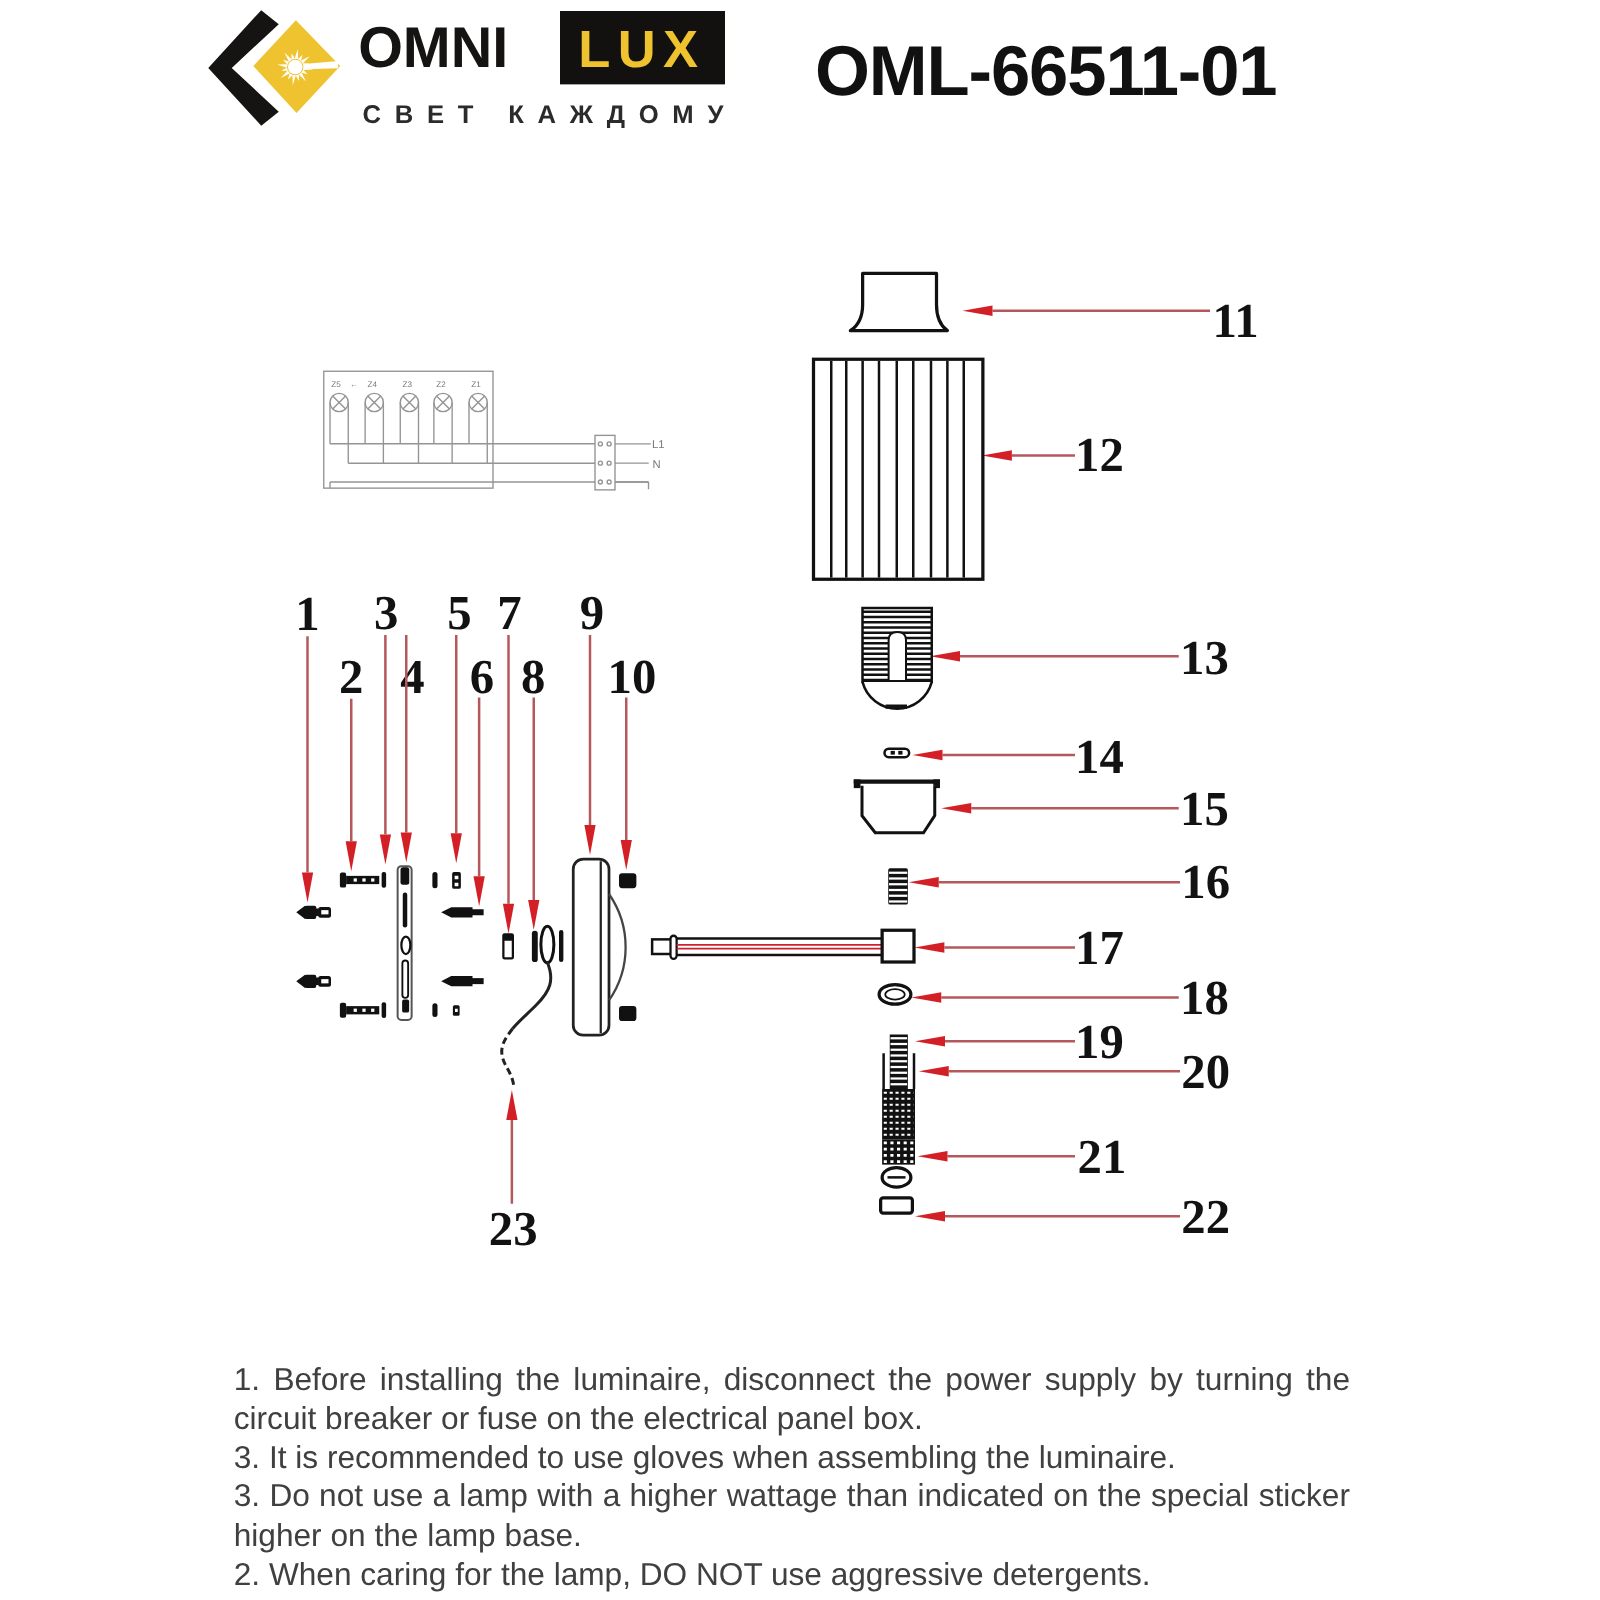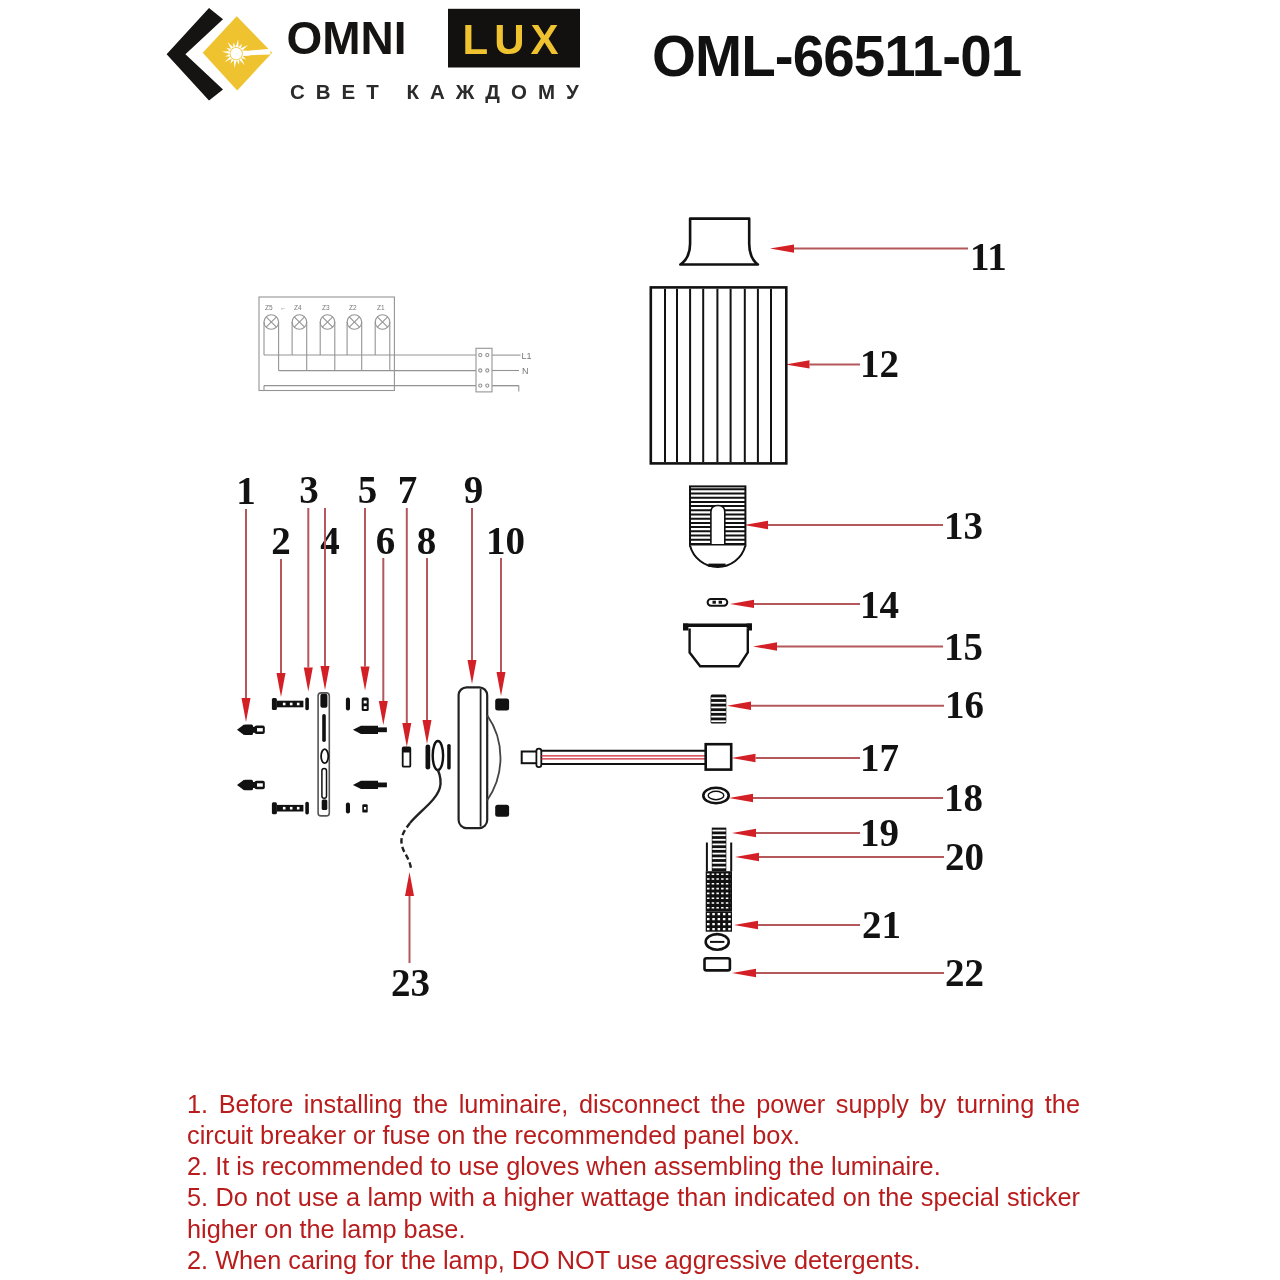--- a/index.html
+++ b/index.html
@@ -1,20 +1,20 @@
 <!DOCTYPE html>
 <html><head>
 <meta charset="utf-8">
 <style>
   html,body{margin:0;padding:0;background:#fff;}
   #page{position:relative;width:1144px;height:1280px;background:#fff;overflow:hidden;
         font-family:"Liberation Sans", sans-serif;}
   svg{position:absolute;left:0;top:0;}
   .bt{position:absolute;left:187px;width:893px;font-family:"Liberation Sans",sans-serif;
-      font-size:25.3px;line-height:31.2px;color:#b91c1c;white-space:nowrap;}
+      font-size:25.3px;line-height:31.2px;color:#404040;white-space:nowrap;}
   .bt.j{white-space:normal;text-align:justify;text-align-last:justify;}
 </style>
 </head>
 <body>
 <div id="page">
 <svg width="1280" height="1280" viewBox="0 0 1280 1280">
 
   <g id="logo">
     <path d="M209,8.1 L166.6,54.3 L209,100.6 L223,89.4 L185.4,54.3 L223,19.3 Z" fill="#161413"></path>
     <polygon points="236.7,16.2 272.2,52.8 237.2,90.4 202.7,52.8" fill="#EFC32F"></polygon>
@@ -318,18 +318,18 @@
     <line x1="707" y1="919.2" x2="730.7" y2="919.2" stroke="#fff" stroke-width="2.2" stroke-dasharray="2.5,2.8"></line>
     <line x1="707" y1="924.2" x2="730.7" y2="924.2" stroke="#fff" stroke-width="2.2" stroke-dasharray="2.5,2.8"></line>
     <line x1="707" y1="929.2" x2="730.7" y2="929.2" stroke="#fff" stroke-width="2.2" stroke-dasharray="2.5,2.8"></line>
     <ellipse cx="717.2" cy="941.9" rx="11.5" ry="7.8" fill="#fff" stroke="#111" stroke-width="2.6"></ellipse>
     <line x1="710" y1="941.9" x2="724.4" y2="941.9" stroke="#111" stroke-width="2"></line>
     <rect x="704.5" y="958.3" width="25.4" height="12.1" rx="2" fill="#fff" stroke="#111" stroke-width="2.6"></rect>
     </g>
 </svg>
 
 <div class="bt j" style="top:1089px;">1. Before installing the luminaire, disconnect the power supply by turning the</div>
-<div class="bt" style="top:1120px;">circuit breaker or fuse on the recommended panel box.</div>
-<div class="bt" style="top:1151px;">2. It is recommended to use gloves when assembling the luminaire.</div>
-<div class="bt j" style="top:1182px;">5. Do not use a lamp with a higher wattage than indicated on the special sticker</div>
+<div class="bt" style="top:1120px;">circuit breaker or fuse on the electrical panel box.</div>
+<div class="bt" style="top:1151px;">3. It is recommended to use gloves when assembling the luminaire.</div>
+<div class="bt j" style="top:1182px;">3. Do not use a lamp with a higher wattage than indicated on the special sticker</div>
 <div class="bt" style="top:1214px;">higher on the lamp base.</div>
 <div class="bt" style="top:1245px;">2. When caring for the lamp, DO NOT use aggressive detergents.</div>
 </div>
 
 </body></html>

